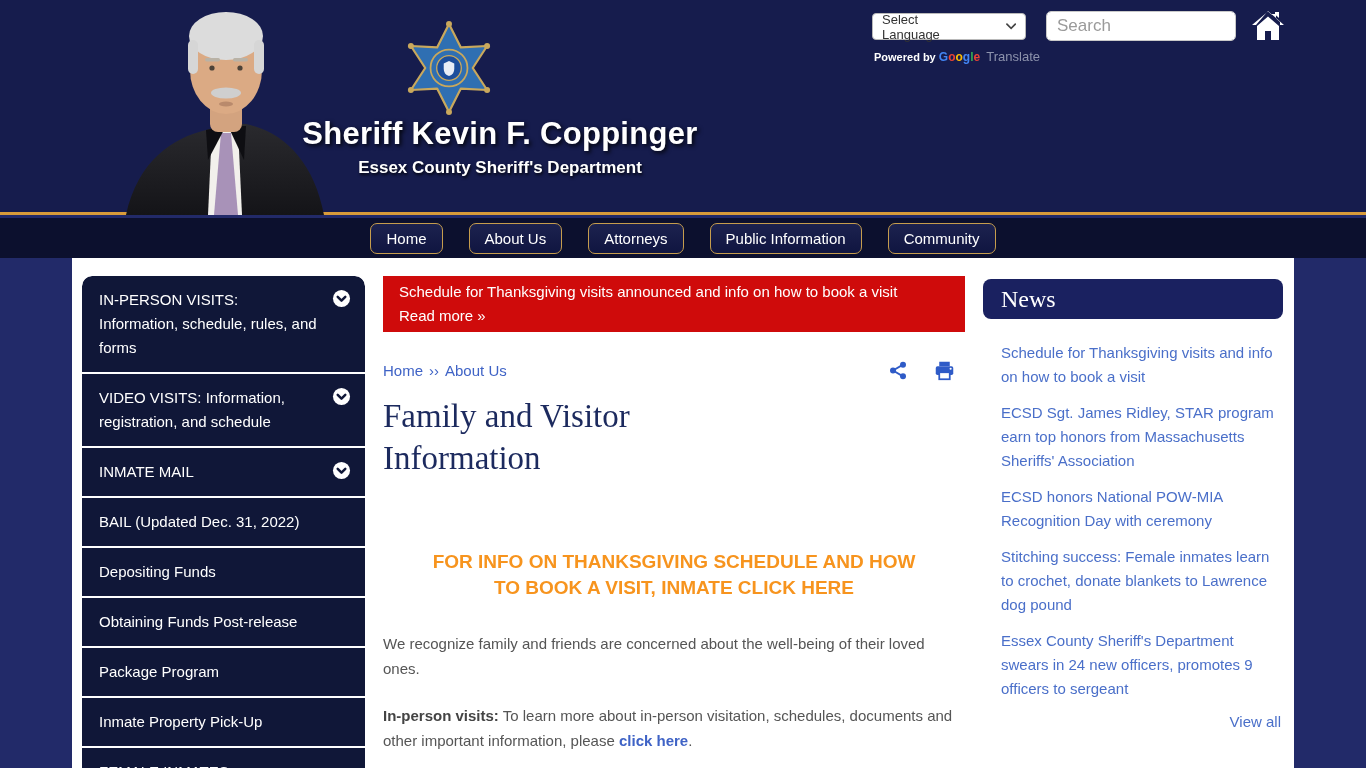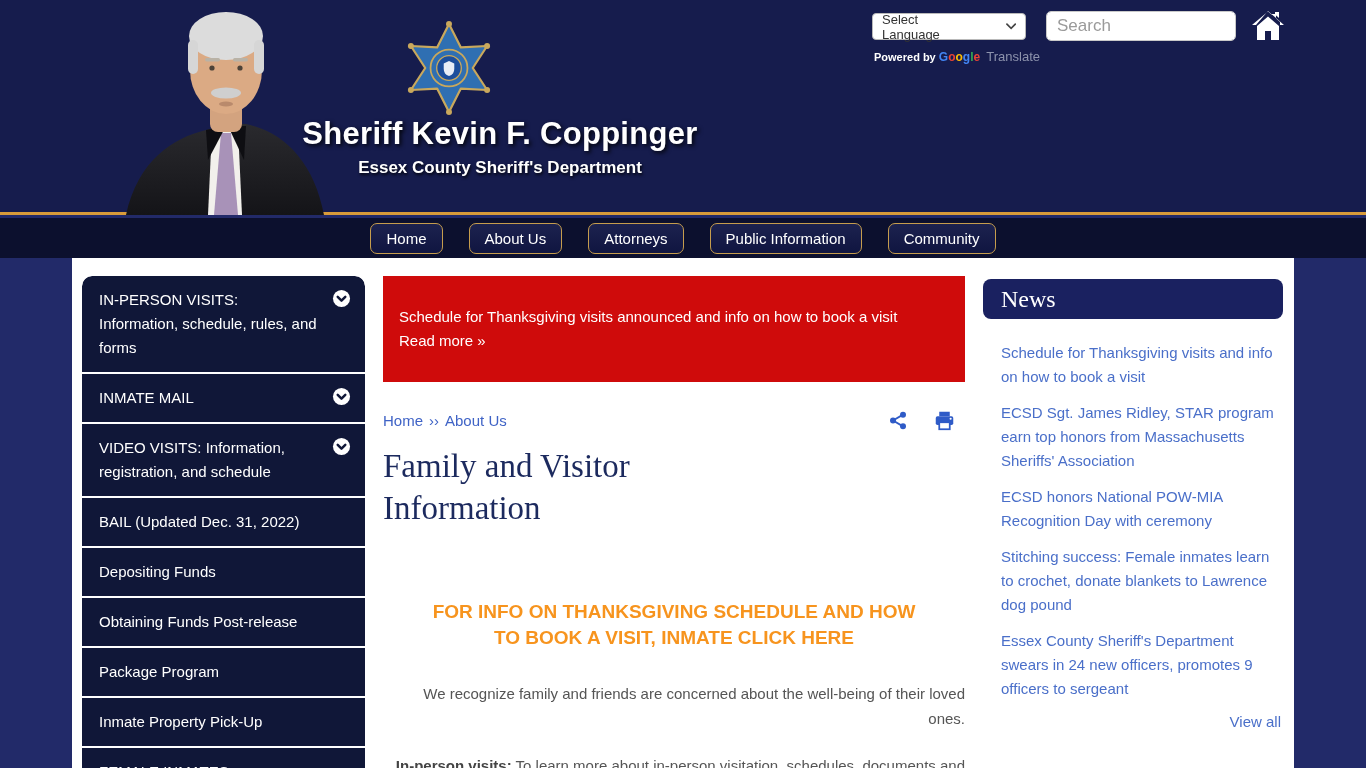--- a/index.html
+++ b/index.html
@@ -48,34 +48,34 @@
   .sidebar { position:absolute; left:10px; top:18px; width:283px; border-radius:10px 10px 0 0;
     overflow:hidden; }
   .side-item { position:relative; background:#101738; color:#fff; font-size:15px;
     line-height:24px; padding:12px 44px 12px 17px; border-bottom:2px solid #fff; cursor:pointer; }
   .side-item:first-child { border-radius:10px 10px 0 0; }
   .side-chevron { position:absolute; right:14px; top:13px; width:19px; height:19px; cursor:pointer; }
 
   
   .main-col { position:absolute; left:311px; top:18px; width:582px; }
   .alert-banner { background:#cf0b0b; color:#fff; font-size:15px; line-height:24px;
-    padding:29px 16px; margin-bottom:28px; cursor:pointer; }
+    padding:4px 16px; margin-bottom:28px; cursor:pointer; }
   .alert-banner .read-more { color:#fff; text-decoration:none; display:block; cursor:pointer; }
   .crumb-row { display:flex; justify-content:space-between; align-items:center;
     margin-bottom:14px; padding-right:10px; }
   .crumbs { font-size:15px; color:#3f63c6; }
   .crumbs a { color:#3f63c6; text-decoration:none; cursor:pointer; }
   .crumb-sep { margin:0 6px; }
   .crumb-icons { display:flex; gap:26px; }
   .crumb-icons svg { cursor:pointer; }
   .page-title { font-family:"Liberation Serif", serif; color:#1c2a5e; font-size:33px;
     line-height:42px; font-weight:normal; width:330px; margin-bottom:70px; }
   .cta { display:block; text-align:center; color:#f7941e; font-size:19px; font-weight:bold;
     line-height:26px; padding:0 38px; margin-bottom:30px; text-decoration:none; cursor:pointer; }
-  .para { font-size:15px; line-height:25px; color:#555; margin-bottom:22px;text-align:right; }
+  .para { font-size:15px; line-height:25px; color:#555; margin-bottom:22px; }
   .para b { color:#444; }
   .para a { color:#3f63c6; font-weight:bold; text-decoration:none; cursor:pointer; }
 
   
   .news-col { position:absolute; left:911px; top:21px; width:300px; }
   .news-header { background:#1a2160; border-radius:8px; height:40px; line-height:40px;
     padding-left:18px; color:#fff; font-family:"Liberation Serif", serif; font-size:24px; }
   .news-list { margin-top:22px; padding:0 2px 0 18px; }
   .news-item { display:block; color:#4a6fc9; font-size:15px; line-height:24px;
     margin-bottom:12px; text-decoration:none; cursor:pointer; }
@@ -166,28 +166,28 @@
 
   <div class="sidebar">
     <div class="side-item">
       <span>IN-PERSON VISITS: Information, schedule, rules, and forms</span>
       <svg class="side-chevron" viewBox="0 0 20 20">
         <circle cx="10" cy="10" r="9" fill="#fff"></circle>
         <polyline points="6,8.2 10,12.2 14,8.2" fill="none" stroke="#101738" stroke-width="2.6" stroke-linecap="round" stroke-linejoin="round"></polyline>
       </svg>
     </div>
     <div class="side-item">
-      <span>INMATE MAIL</span>
+      <span>VIDEO VISITS: Information, registration, and schedule</span>
       <svg class="side-chevron" viewBox="0 0 20 20">
         <circle cx="10" cy="10" r="9" fill="#fff"></circle>
         <polyline points="6,8.2 10,12.2 14,8.2" fill="none" stroke="#101738" stroke-width="2.6" stroke-linecap="round" stroke-linejoin="round"></polyline>
       </svg>
     </div>
     <div class="side-item">
-      <span>VIDEO VISITS: Information, registration, and schedule</span>
+      <span>INMATE MAIL</span>
       <svg class="side-chevron" viewBox="0 0 20 20">
         <circle cx="10" cy="10" r="9" fill="#fff"></circle>
         <polyline points="6,8.2 10,12.2 14,8.2" fill="none" stroke="#101738" stroke-width="2.6" stroke-linecap="round" stroke-linejoin="round"></polyline>
       </svg>
     </div>
     <div class="side-item">
       <span>BAIL (Updated Dec. 31, 2022)</span>
     </div>
     <div class="side-item">
       <span>Depositing Funds</span>

